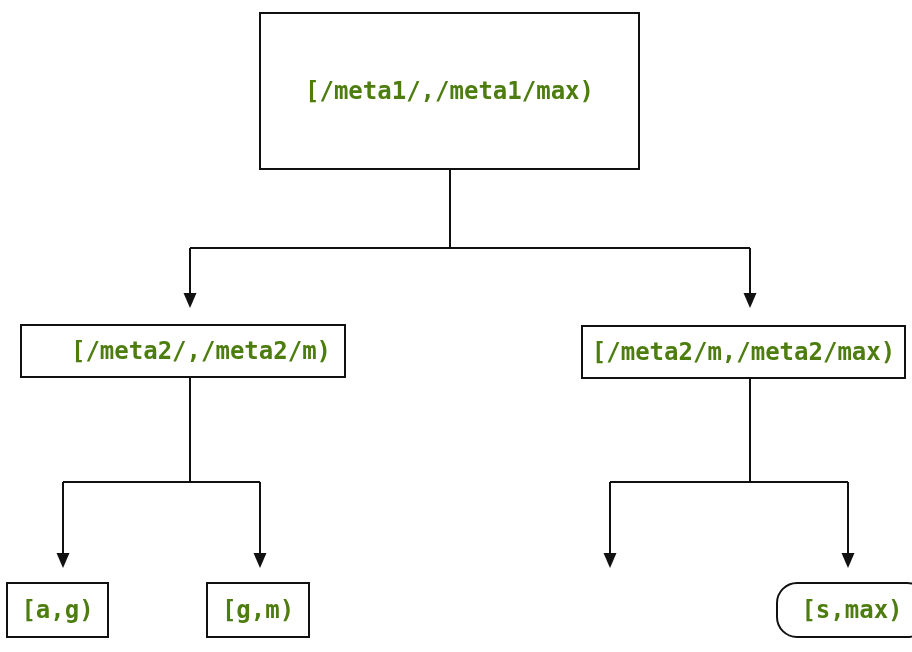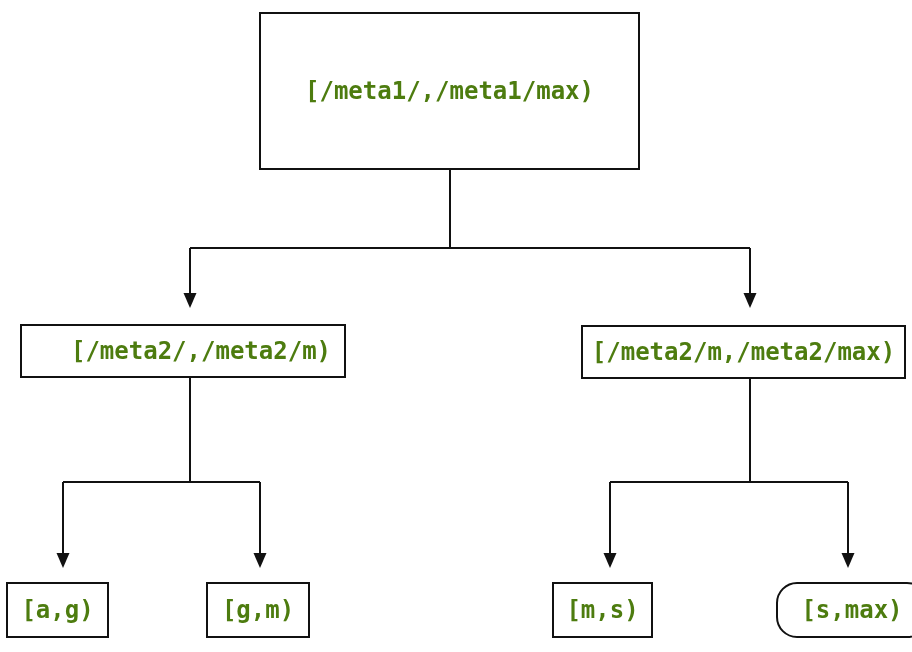--- a/index.html
+++ b/index.html
@@ -103,21 +103,18 @@
   </div>
 
   <div class="node node-leaf-ag">
     <span>[a,g)</span>
   </div>
 
   <div class="node node-leaf-gm">
     <span>[g,m)</span>
   </div>
 
-  <div class="node node-leaf-ms">
-    <span>[m,s)</span>
-  </div>
 
   <div class="node node-leaf-smax">
     <span>[s,max)</span>
   </div>
 
 </div>
 
 </body></html>

